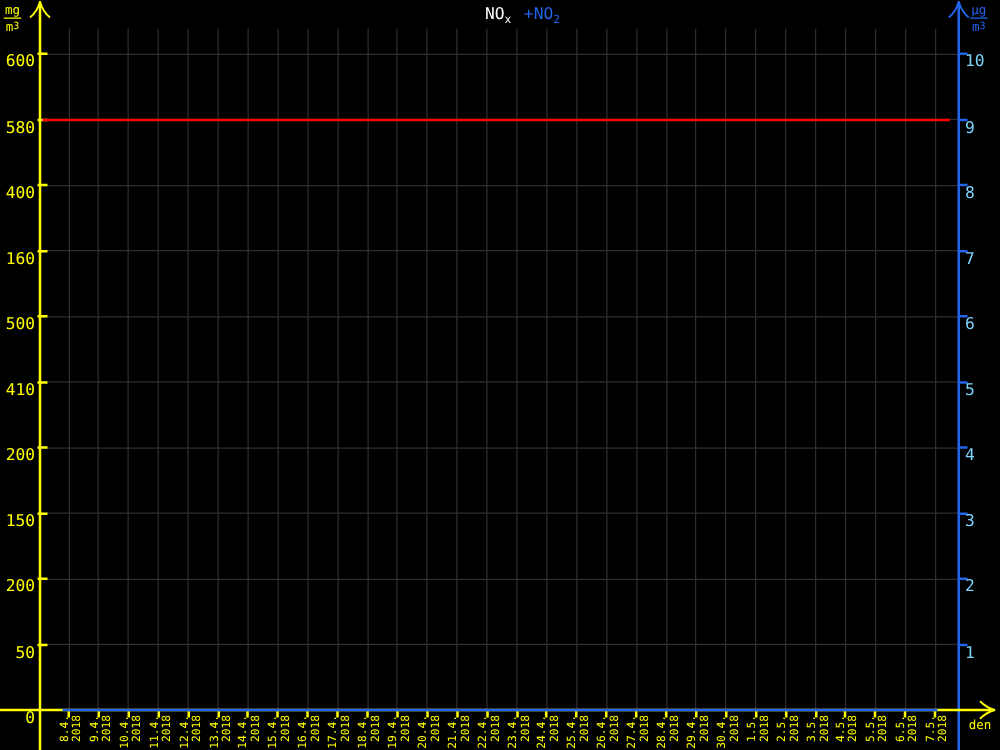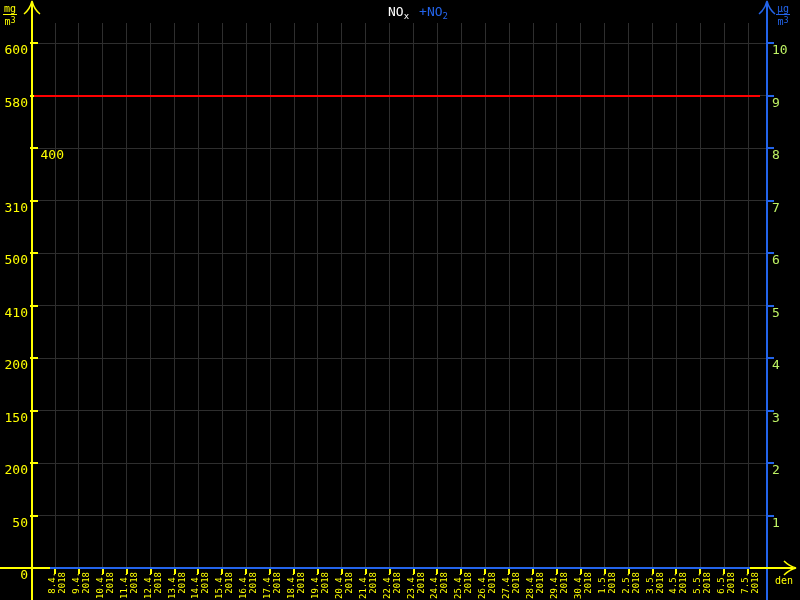--- a/index.html
+++ b/index.html
@@ -9,21 +9,21 @@
   .hgrid{position:absolute;left:33px;width:734px;height:1px;background:#2e2e2e;z-index:1;}
   .axis{position:absolute;z-index:4;}
   #axis-left{left:31px;top:3px;width:2px;height:597px;background:#ffff00;}
   #axis-right{left:766px;top:3px;width:2px;height:597px;background:#2364eb;}
   #axis-x{left:0;top:567px;width:793px;height:2px;background:#ffff00;}
   .ltick{position:absolute;left:30px;width:8px;height:2px;background:#ffff00;z-index:4;}
   .rtick{position:absolute;left:767px;width:7px;height:2px;background:#2364eb;z-index:4;}
   .xtick{position:absolute;top:569px;width:2px;height:5px;background:#ffff00;z-index:4;}
   .ylab{position:absolute;font-size:13px;line-height:16px;z-index:4;}
   .ylab.left{left:0;width:28px;text-align:right;color:#ffff00;}
-  .ylab.right{left:772px;text-align:left;color:#bef264;}
+  .ylab.right{left:772px;text-align:left;color:#7dd3fc;}
   .xlab{position:absolute;top:572px;width:27px;font-size:9px;line-height:10px;color:#ffff00;
         text-align:right;white-space:pre;transform-origin:top left;
         transform:rotate(-90deg) translateX(-100%);z-index:4;}
   .series{position:absolute;height:2px;z-index:5;}
   .title{position:absolute;left:40px;right:4px;top:4px;text-align:center;font-size:13px;
          color:#ffffff;z-index:6;}
   .title sub{font-size:9px;vertical-align:-3px;}
   .title .s2{color:#2364eb;margin-left:10px;}
   .unit{position:absolute;font-size:10px;line-height:11px;text-align:center;z-index:6;}
   .unit .num{border-bottom:1px solid currentColor;padding:0 1px;}
@@ -172,24 +172,24 @@
     <div class="ltick" style="top: 357px;"></div>
     <div class="ylab left" style="top: 357px;">200</div>
     <div class="hgrid" style="top: 305px;"></div>
     <div class="ltick" style="top: 304.5px;"></div>
     <div class="ylab left" style="top: 304.5px;">410</div>
     <div class="hgrid" style="top: 252.5px;"></div>
     <div class="ltick" style="top: 252px;"></div>
     <div class="ylab left" style="top: 252px;">500</div>
     <div class="hgrid" style="top: 200px;"></div>
     <div class="ltick" style="top: 199.5px;"></div>
-    <div class="ylab left" style="top: 199.5px;">310</div>
+    <div class="ylab left" style="top: 199.5px;">160</div>
     <div class="hgrid" style="top: 147.5px;"></div>
     <div class="ltick" style="top: 147px;"></div>
-    <div class="ylab left" style="top: 147px; padding-left: 36px;">400</div>
+    <div class="ylab left" style="top: 147px;">400</div>
     <div class="hgrid" style="top: 95px;"></div>
     <div class="ltick" style="top: 94.5px;"></div>
     <div class="ylab left" style="top: 94.5px;">580</div>
     <div class="hgrid" style="top: 42.5px;"></div>
     <div class="ltick" style="top: 42px;"></div>
     <div class="ylab left" style="top: 42px;">600</div>
     <div class="rtick" style="top: 514.5px;"></div>
     <div class="ylab right" style="top: 514.5px;">1</div>
     <div class="rtick" style="top: 462px;"></div>
     <div class="ylab right" style="top: 462px;">2</div>

